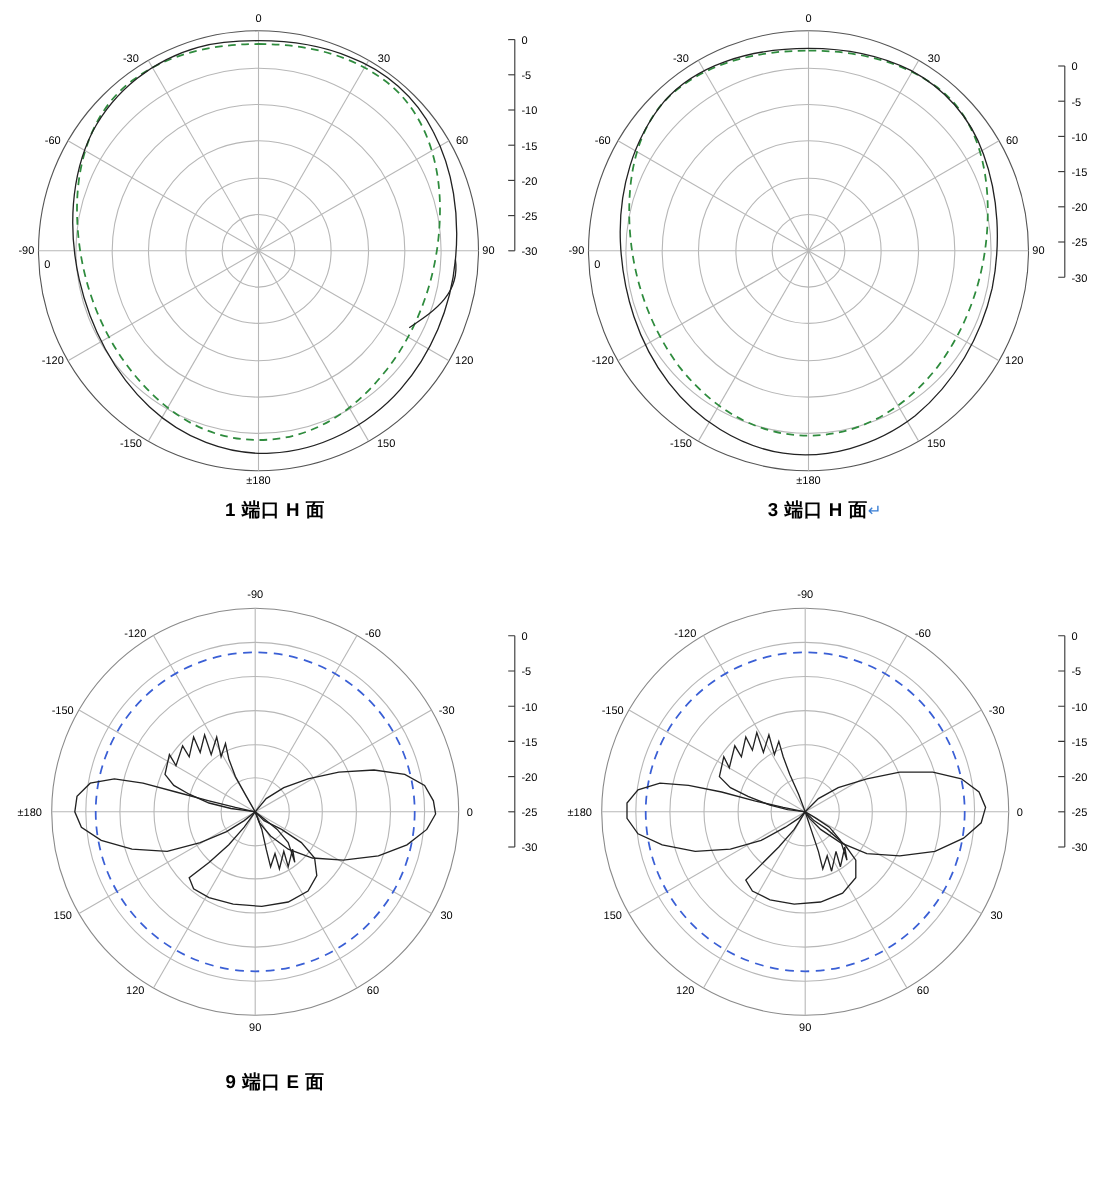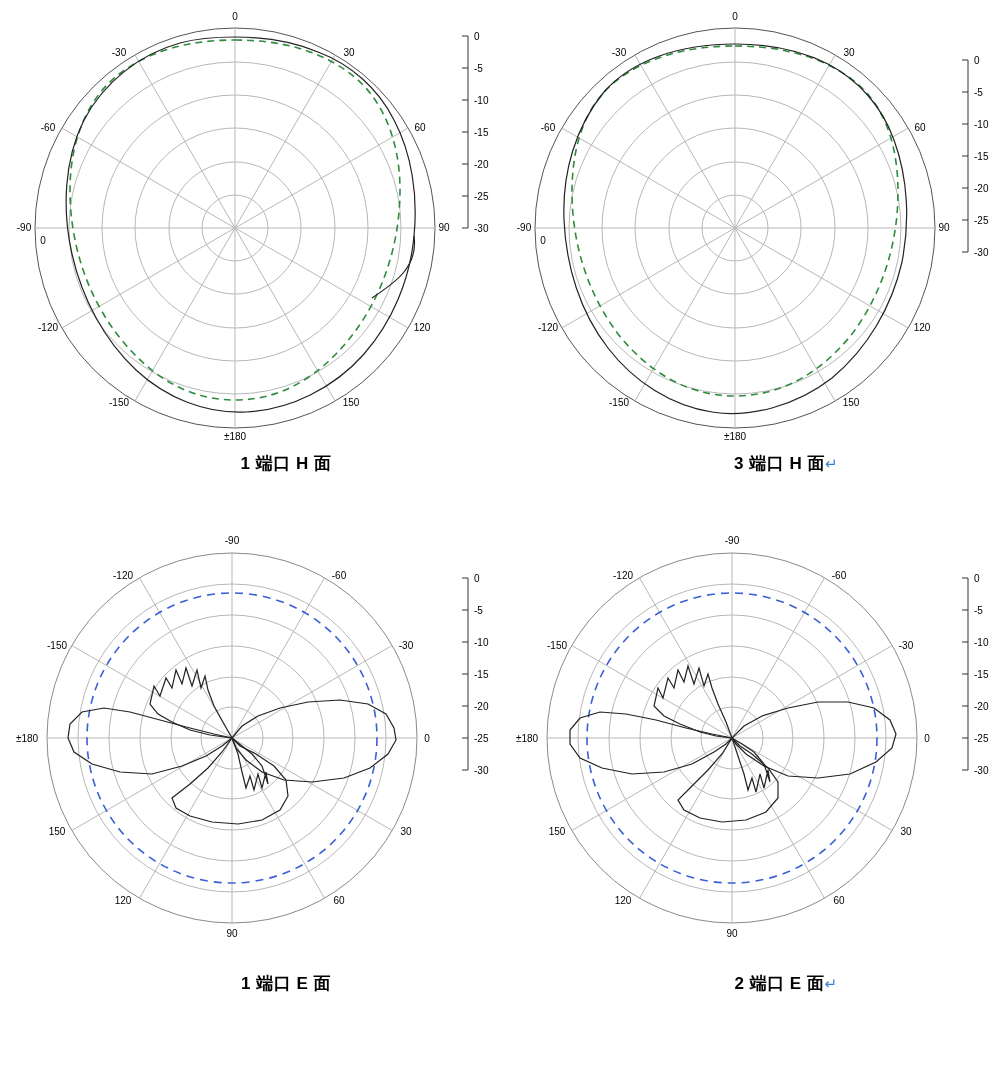--- a/index.html
+++ b/index.html
@@ -33,21 +33,20 @@
   }
   .caption {
     position: absolute;
     left: 0;
     top: 452px;
     width: 500px;
     text-align: center;
     font-size: 17px;
     font-weight: bold;
     letter-spacing: 0.5px;
-    margin-left: 36px;
   }
   .caption .cr {
     color: #3a7fd5;
     font-weight: normal;
     font-size: 15px;
   }
   svg { display: block; }
   text {
     font-family: "Liberation Sans", sans-serif;
     fill: #000;
@@ -239,21 +238,21 @@
           <text class="cb-label" x="474" y="94">-5</text>
           <text class="cb-label" x="474" y="126">-10</text>
           <text class="cb-label" x="474" y="158">-15</text>
           <text class="cb-label" x="474" y="190">-20</text>
           <text class="cb-label" x="474" y="222">-25</text>
           <text class="cb-label" x="474" y="254">-30</text>
         </g>
       </svg>
     </div>
     <div class="caption">
-      <span>1 端口 E 面</span><span class="cr"></span>
+      <span>9 端口 E 面</span><span class="cr"></span>
     </div>
   </div>
 
   <div class="cell">
     <div class="plot-wrap">
       <svg width="500" height="455" viewBox="0 0 500 455">
         <g>
           <circle cx="232" cy="218" r="185" fill="none" stroke="#8a8a8a" stroke-width="1"></circle>
           <circle cx="232" cy="218" r="154" fill="none" stroke="#b7b7b7" stroke-width="1"></circle>
           <circle cx="232" cy="218" r="123" fill="none" stroke="#b7b7b7" stroke-width="1"></circle>
@@ -303,18 +302,15 @@
           <text class="cb-label" x="474" y="62">0</text>
           <text class="cb-label" x="474" y="94">-5</text>
           <text class="cb-label" x="474" y="126">-10</text>
           <text class="cb-label" x="474" y="158">-15</text>
           <text class="cb-label" x="474" y="190">-20</text>
           <text class="cb-label" x="474" y="222">-25</text>
           <text class="cb-label" x="474" y="254">-30</text>
         </g>
       </svg>
     </div>
-    <div class="caption">
-      <span>2 端口 E 面</span><span class="cr">↵</span>
-    </div>
   </div>
 
 </div>
 
 </body></html>

